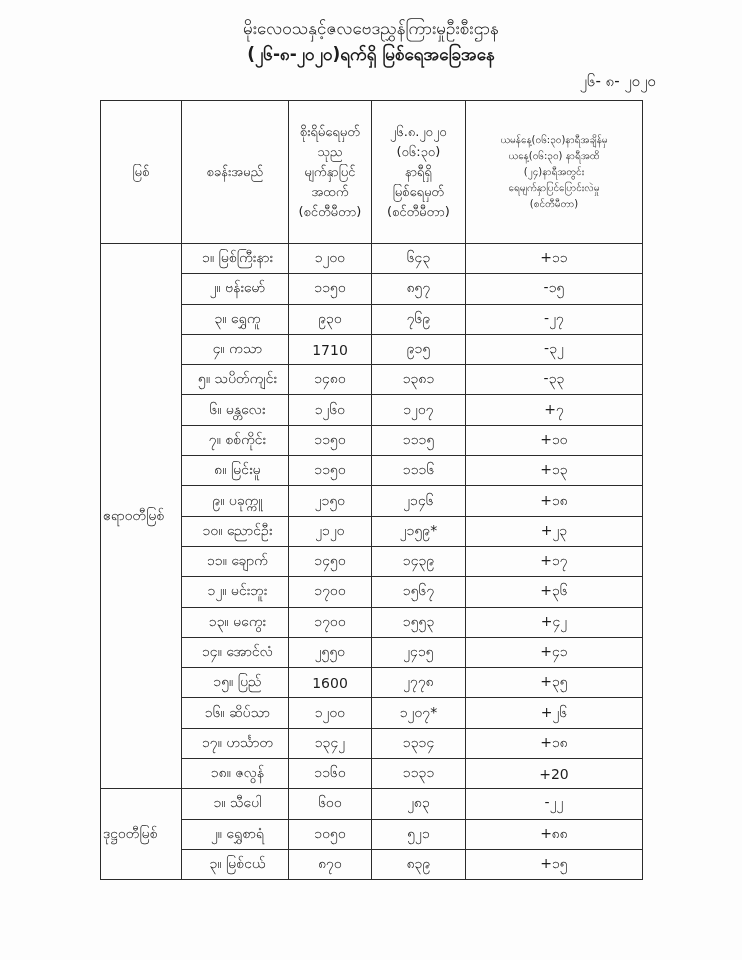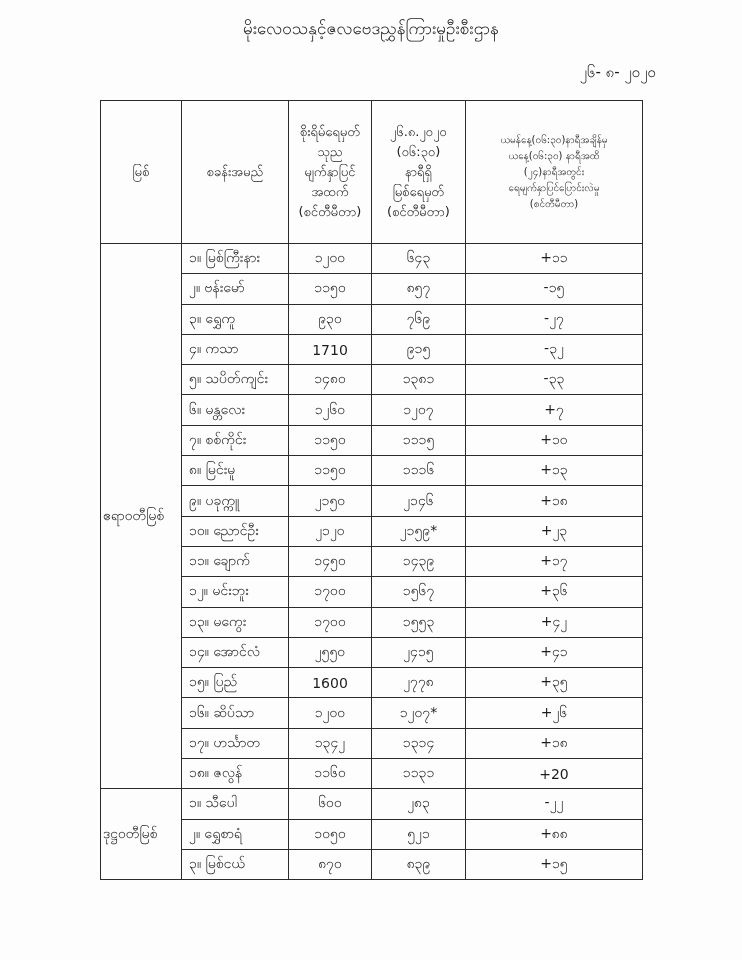--- a/index.html
+++ b/index.html
@@ -22,21 +22,21 @@
     font-weight: normal;
     line-height: 1.5;
   }
   .title-line2 {
     text-align: center;
     font-size: 17px;
     font-weight: bold;
     line-height: 1.5;
   }
   .date-line {
-    margin-top: 20px;
+    margin-top: 4px;
     padding-right: 86px;
     text-align: right;
     font-size: 15px;
   }
   table.river-table {
     position: absolute;
     left: 100px;
     top: 100px;
     width: 542px;
     border-collapse: collapse;
@@ -56,21 +56,21 @@
     line-height: 1.55;
     padding: 0 1px;
   }
   th.col-change { font-size: 10px; line-height: 1.6; }
   td.river-cell {
     text-align: left;
     font-size: 14px;
     padding: 2px;
   }
   td.station-cell {
-    text-align: left;
+    text-align: center;
     font-size: 14px;
     padding: 2px 2px 2px 7px;
     white-space: nowrap;
     overflow: hidden;
   }
   td.num-cell {
     text-align: center;
     font-size: 14px;
     padding: 2px;
   }
@@ -78,20 +78,21 @@
   col.c-station { width: 107px; }
   col.c-danger  { width: 83px; }
   col.c-level   { width: 94px; }
   col.c-change  { width: 177px; }
 </style>
 </head>
 <body>
 
 <div class="page">
   <div class="title-line1">မိုးလေဝသနှင့်ဇလဗေဒညွှန်ကြားမှုဦးစီးဌာန</div>
+  <div class="title-line2">(၂၆-၈-၂၀၂၀)ရက်ရှိ မြစ်ရေအခြေအနေ</div>
   <div class="date-line">၂၆- ၈- ၂၀၂၀</div>
 
   <table class="river-table">
     <colgroup>
       <col class="c-river">
         <col class="c-station">
         <col class="c-danger">
         <col class="c-level">
         <col class="c-change">
     </colgroup>

